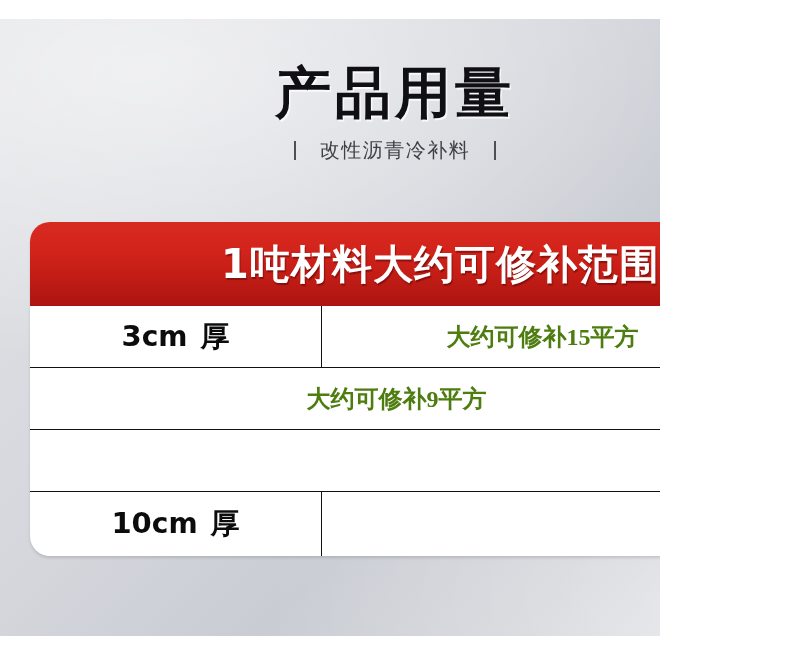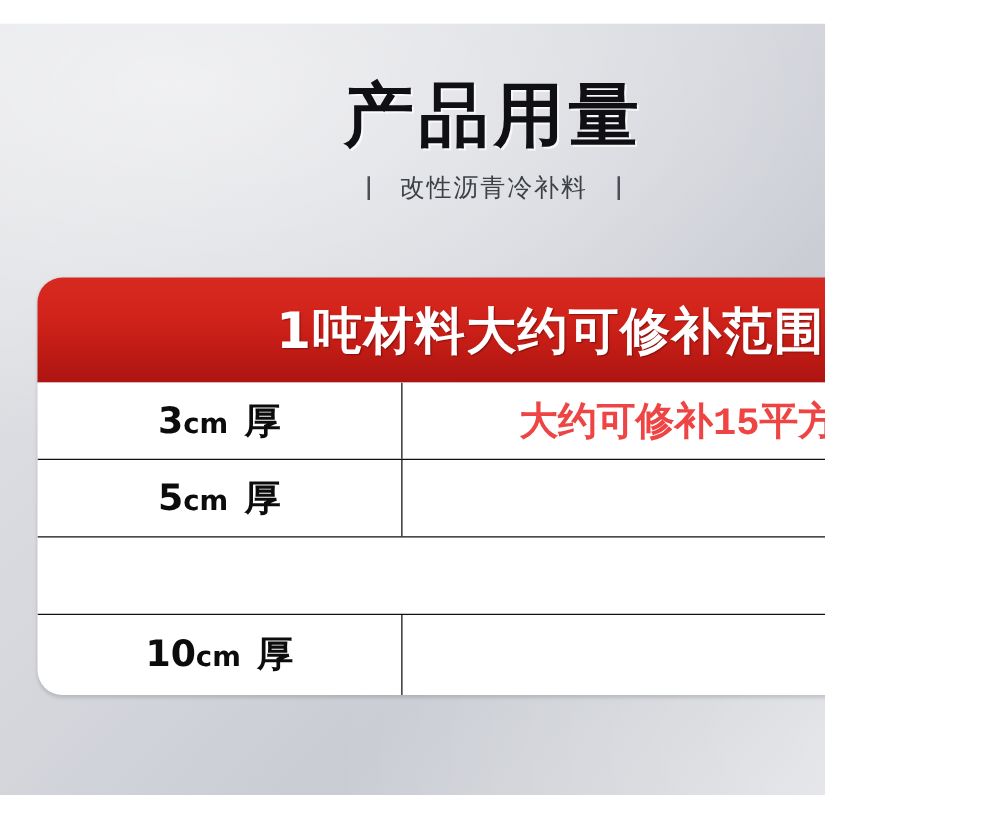--- a/index.html
+++ b/index.html
@@ -162,30 +162,30 @@
     font-size: 29px;
     font-weight: bold;
     color: #0c0c0c;
     white-space: nowrap;
     letter-spacing: 0px;
   }
   .thick-text .num {
     font-size: 29px;
   }
   .thick-text .unit {
-    font-size: 22px;
+    font-size: 28px;
   }
   .thick-text .word {
     margin-left: 13px;
   }
   .area-text {
-    font-family: Liberation Mono, monospace;
-    font-size: 31px;
-    font-weight: bold;
-    color: #ef4444;
+    font-family: Liberation Serif, serif;
+    font-size: 24px;
+    font-weight: bold;
+    color: #4d7c0f;
     white-space: nowrap;
     letter-spacing: 0px;
   }
 </style>
 </head>
 <body>
 
 <div class="page">
 
   <div class="backdrop"></div>
@@ -208,22 +208,22 @@
     <div class="trow">
       <div class="cell-left">
         <span class="thick-text"><span class="num">3</span><span class="unit">cm</span><span class="word">厚</span></span>
       </div>
       <div class="cell-right">
         <span class="area-text">大约可修补15平方</span>
       </div>
     </div>
 
     <div class="trow">
-      <div class="cell-left">
-        <span class="thick-text"><span class="num">5</span><span class="unit">cm</span><span class="word">厚</span></span>
+      <div class="cell-right">
+        <span class="area-text">大约可修补9平方</span>
       </div>
     </div>
 
     <div class="trow">
     </div>
 
     <div class="trow">
       <div class="cell-left">
         <span class="thick-text"><span class="num">10</span><span class="unit">cm</span><span class="word">厚</span></span>
       </div>

